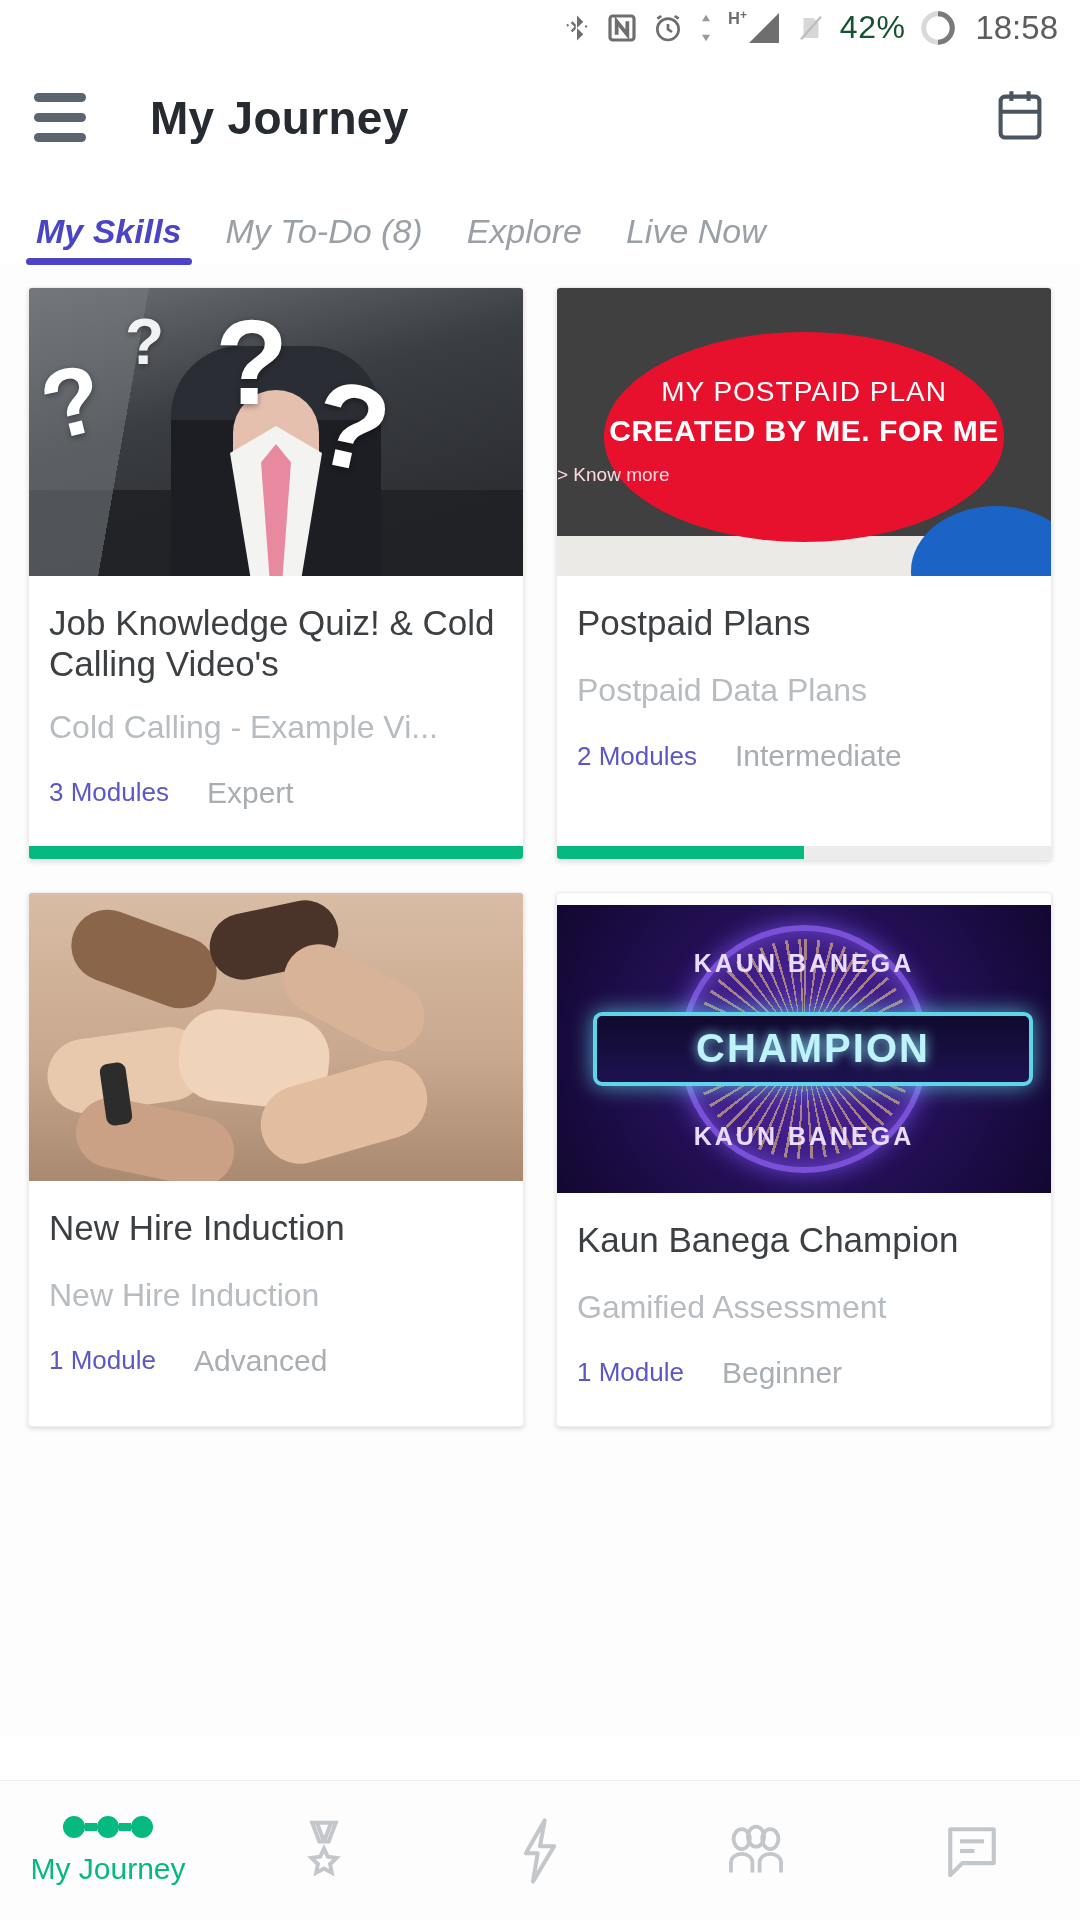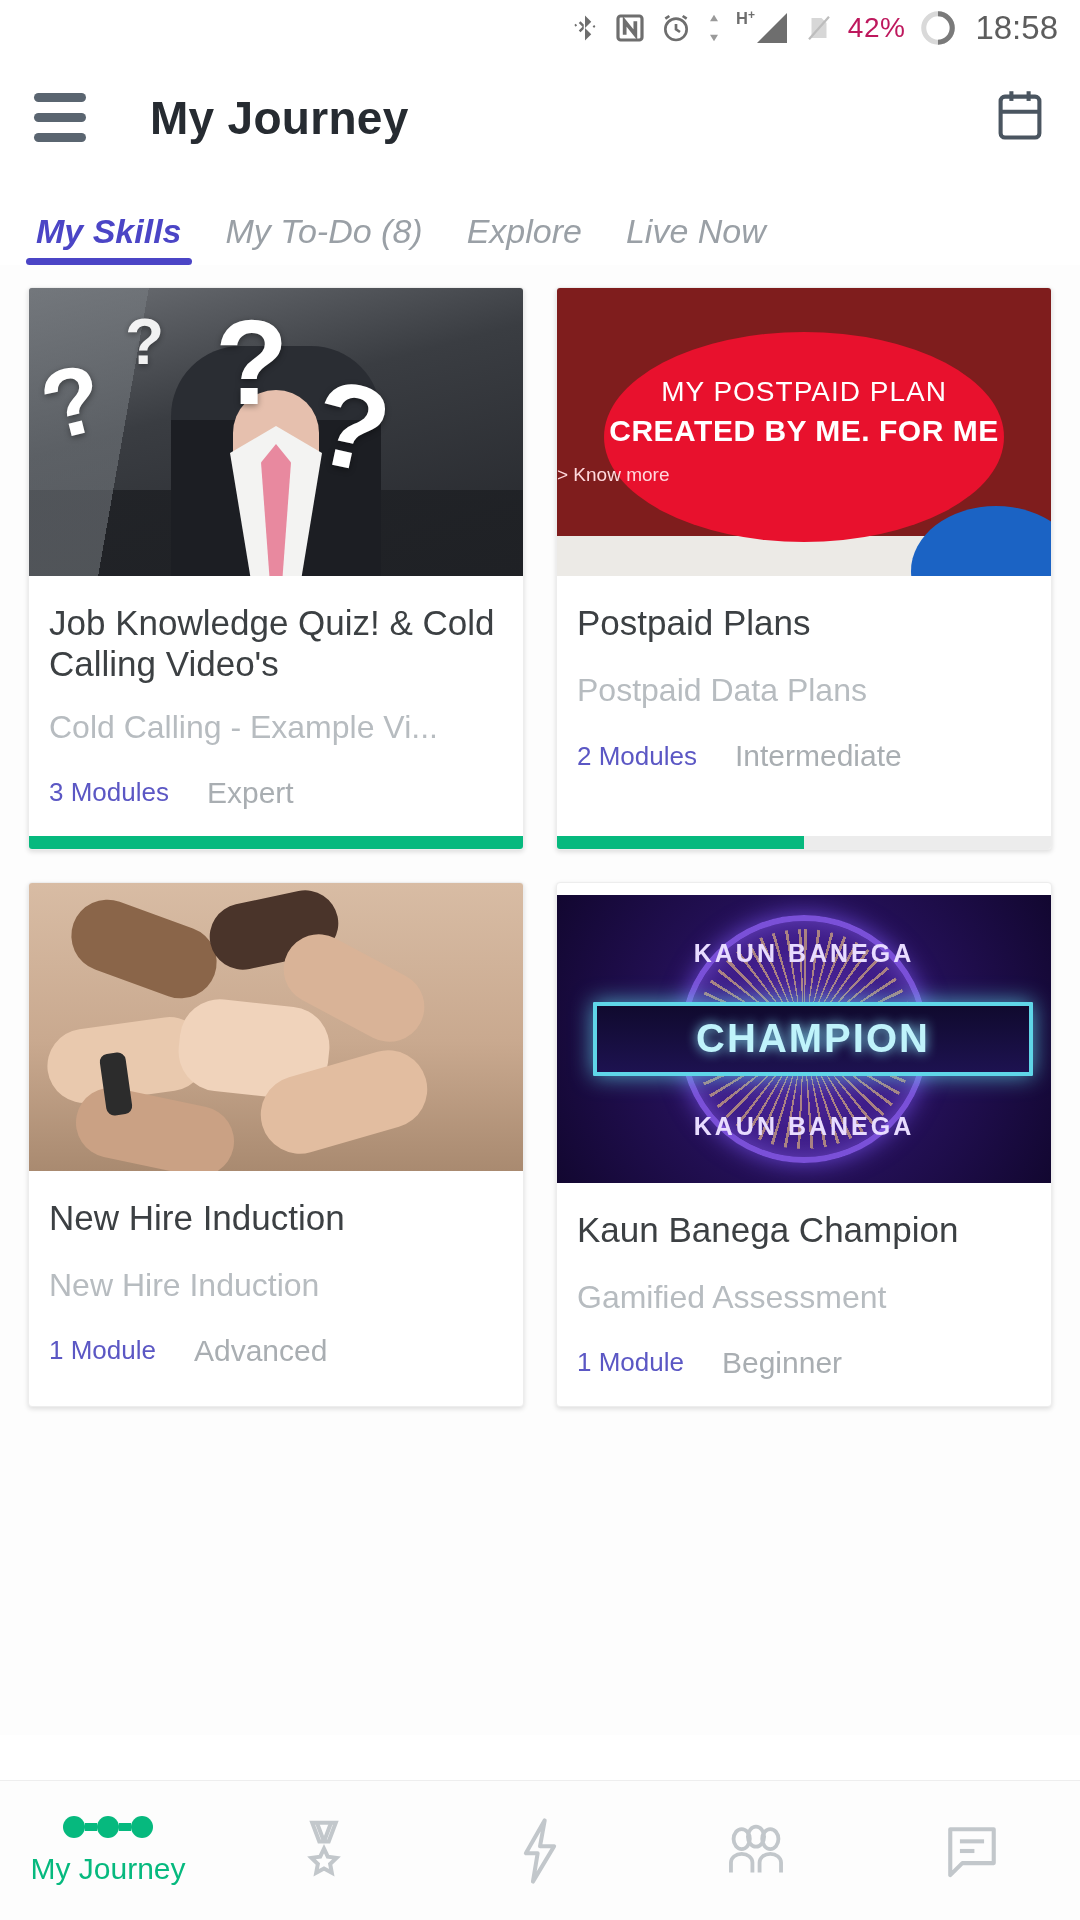--- a/index.html
+++ b/index.html
@@ -10,21 +10,21 @@
     overflow:hidden;
   }
   
   .statusbar{
     height:55px; width:100%;
     display:flex; align-items:center; justify-content:flex-end;
     padding-right:22px; gap:14px;
     background:#ffffff;
   }
   .sb-ico{ display:flex; align-items:center; color:#6e6e6e; }
-  .sb-text{ font-size:28px; color:#be185d; letter-spacing:.5px; }
+  .sb-text{ font-size:32px; color:#14532d; letter-spacing:.5px; }
   .sb-time{ font-size:33px; color:#5d5d5d; margin-left:4px; }
 
   
   .appbar{
     height:125px; display:flex; align-items:center;
     padding:0 34px; background:#ffffff; position:relative;
   }
   .hamburger{ width:52px; display:flex; flex-direction:column; gap:11px; cursor:pointer;}
   .hamburger i{ display:block; height:9px; border-radius:5px; background:#5a6570; }
   .hamburger i:nth-child(1){ width:52px; }
@@ -58,21 +58,21 @@
     width:calc(50% - 16px);
     background:#ffffff;
     border:1px solid #ededed;
     border-radius:4px;
     box-shadow:0 2px 5px rgba(0,0,0,.13);
     overflow:hidden;
     display:flex; flex-direction:column;
     cursor:pointer;
   }
   .thumb{ width:100%; height:288px; position:relative; overflow:hidden; }
-  .card-body{ padding:26px 20px 0 20px; flex:1; display:flex; flex-direction:column; }
+  .card-body{ padding:26px 20px 10px 20px; flex:1; display:flex; flex-direction:column; }
   .card-title{
     font-size:35px; color:#3c4043; line-height:1.18; min-height:46px;
   }
   .card-sub{
     margin-top:24px; font-size:32px; color:#b7bcc0;
     white-space:nowrap; overflow:hidden; text-overflow:ellipsis;
   }
   .meta{
     margin-top:30px; display:flex; align-items:center; gap:38px;
     padding-bottom:26px;
@@ -109,21 +109,21 @@
     width:30px; height:132px; background:#e8899f;
     clip-path:polygon(50% 0,100% 14%,72% 100%,28% 100%,0 14%);
   }
   .qm{ position:absolute; color:#fff; font-weight:bold; line-height:1; text-shadow:0 2px 6px rgba(0,0,0,.4); }
   .qm.a{ left:14px;  top:66px;  font-size:96px; transform:rotate(-14deg); }
   .qm.b{ left:186px; top:14px;  font-size:120px; }
   .qm.c{ left:286px; top:78px;  font-size:120px; transform:rotate(12deg); }
   .qm.d{ left:96px;  top:22px;  font-size:64px; opacity:.92; }
 
   
-  .t2{ background:#7f1d1d; }
+  .t2{ background:#404040; }
   .t2 .ellipse{
     position:absolute; left:50%; top:44px; transform:translateX(-50%);
     width:400px; height:210px; border-radius:50%; background:#e8112d;
   }
   .t2 .l1{ position:absolute; top:88px; width:100%; text-align:center;
     color:#fff; font-size:28px; letter-spacing:1px; }
   .t2 .l2{ position:absolute; top:126px; width:100%; text-align:center;
     color:#fff; font-size:30px; font-weight:bold; letter-spacing:.5px; }
   .t2 .l3{ position:absolute; top:176px; width:100%; text-align:left;
     color:#ffd9dd; font-size:19px; }
@@ -163,21 +163,21 @@
     position:absolute; left:0; right:0; top:44px; text-align:center;
     color:#e8dcff; font-size:25px; font-weight:bold; letter-spacing:3px;
   }
   .t4 .kb-bot{
     position:absolute; left:0; right:0; bottom:42px; text-align:center;
     color:#e8dcff; font-size:25px; font-weight:bold; letter-spacing:3px;
   }
   .t4 .banner{
     position:absolute; left:36px; right:18px; top:50%; transform:translateY(-50%);
     height:74px; background:linear-gradient(180deg,#100a2e 0%,#1d1250 100%);
-    border:4px solid #5fd6e8; border-radius:1px;
+    border:4px solid #5fd6e8; border-radius:9px;
     display:flex; align-items:center; justify-content:center;
     box-shadow:0 0 22px rgba(95,214,232,.75);
   }
   .t4 .banner span{
     color:#bff3fb; font-size:40px; font-weight:bold; letter-spacing:2px;
     text-shadow:0 0 12px rgba(140,235,255,.95);
   }
 
   
   .bottomnav{

